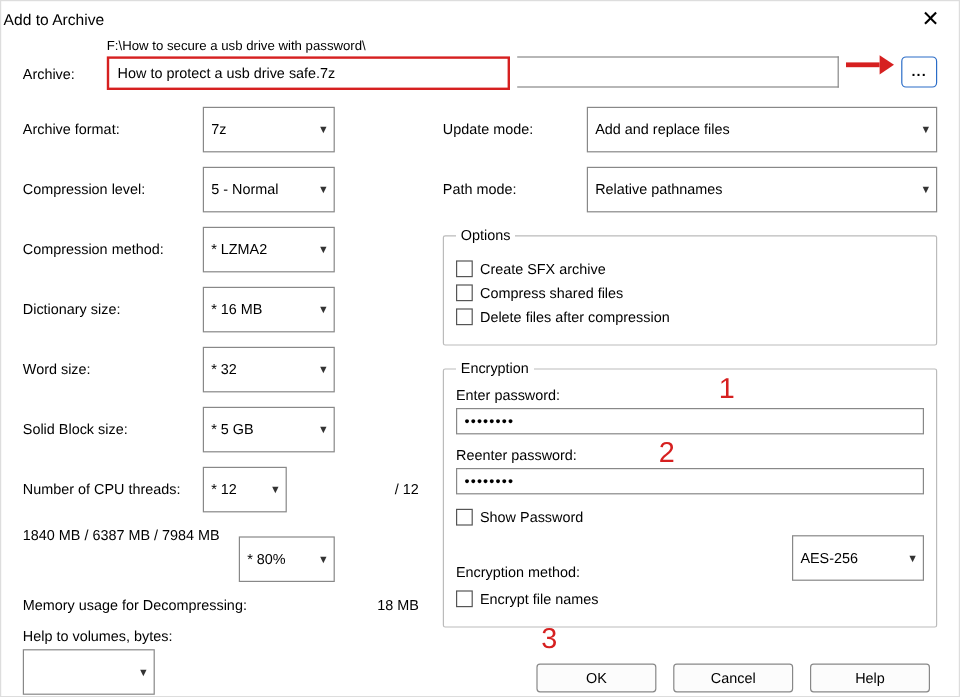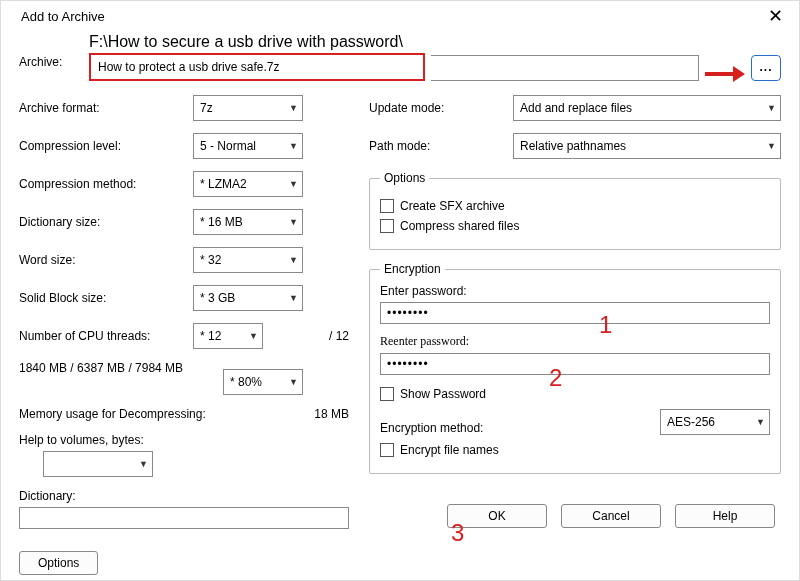--- a/index.html
+++ b/index.html
@@ -7,34 +7,34 @@
     margin: 0; padding: 0;
     font-family: "Segoe UI", Tahoma, sans-serif;
     font-size: 12px;
     background: #fff;
     width: 800px; height: 581px;
     position: relative;
     border: 1px solid #ddd;
   }
   .titlebar {
     display: flex; justify-content: space-between; align-items: center;
-    padding: 6px 10px 4px 20px;
+    padding: 6px 10px 4px 2px;
     font-size: 13px;
   }
   .close-x {
     font-size: 18px; line-height: 1;
     padding: 0 6px; cursor: default;
   }
   .dialog-body {
     padding: 4px 18px 10px 18px;
   }
   .lbl { display: inline-block; }
-  .small-path { font-size: 16px; padding-left: 0; }
+  .small-path { font-size: 11px; padding-left: 0; }
   .archive-input-wrap {
-    display: flex; align-items: flex-end; width: 100%; gap: 6px;
+    display: flex; align-items: flex-start; width: 100%; gap: 6px;
   }
   input[type=text], input.combo-text, input.pass {
     border: 1px solid #888; padding: 3px 6px;
     font-family: inherit; font-size: 12px; background:#fff;
     height: 22px;
   }
   .archive-input {
     width: 520px; height:24px;
   }
   .archive-highlight {
@@ -64,23 +64,22 @@
     display:flex; gap:20px; margin-top:14px;
   }
   .col-left { width: 330px; }
   .col-right { flex:1; }
   .form-row {
     display:flex; align-items:center; margin-bottom:12px;
   }
   .form-row .lbl { width: 150px; }
   .combo {
     display:flex; align-items:center;
-    border:1px solid #888; height:26px; background:#fff;
+    border:1px solid #888; height:38px; background:#fff;
     padding: 0 4px 0 6px;
-    margin-left: 24px;
   }
   .combo .val { flex:1; }
   .chev {
     font-size:9px; color:#333; padding-left:4px;
   }
   .col-left .combo { width: 110px; }
   .wide-combo { width:100%; }
   fieldset.grp {
     border:1px solid #bbb; border-radius:2px;
     padding:8px 10px 10px 10px; margin:0 0 12px 0;
@@ -177,21 +176,21 @@
       <div class="form-row">
         <span class="lbl">Word size:</span>
         <div class="combo">
           <span class="val">* 32</span>
           <span class="chev">▼</span>
         </div>
       </div>
       <div class="form-row">
         <span class="lbl">Solid Block size:</span>
         <div class="combo">
-          <span class="val">* 3 GB</span>
+          <span class="val">* 5 GB</span>
           <span class="chev">▼</span>
         </div>
       </div>
       <div class="form-row">
         <span class="lbl">Number of CPU threads:</span>
         <div class="combo" style="width:70px;">
           <span class="val">* 12</span>
           <span class="chev">▼</span>
         </div>
         <span style="flex:1; text-align:right;">/ 12</span>
@@ -244,27 +243,31 @@
       <fieldset class="grp">
         <legend>Options</legend>
         <div class="chk-row">
           <span class="chk"></span>
           <span>Create SFX archive</span>
         </div>
         <div class="chk-row">
           <span class="chk"></span>
           <span>Compress shared files</span>
         </div>
+        <div class="chk-row">
+          <span class="chk"></span>
+          <span>Delete files after compression</span>
+        </div>
       </fieldset>
 
       <fieldset class="grp">
         <legend>Encryption</legend>
         <div style="margin-bottom:4px;">Enter password:</div>
         <input type="text" class="pass" value="••••••••" style="">
-        <div style="margin:10px 0 4px 0;font-family:Liberation Serif, serif;">Reenter password:</div>
+        <div style="margin:10px 0 4px 0;">Reenter password:</div>
         <input type="text" class="pass" value="••••••••" style="">
         <div class="chk-row" style="margin-top:12px;">
           <span class="chk"></span>
           <span>Show Password</span>
         </div>
         <div class="enc-row">
           <span>Encryption method:</span>
           <div class="combo enc-combo">
             <span class="val">AES-256</span>
             <span class="chev">▼</span>

